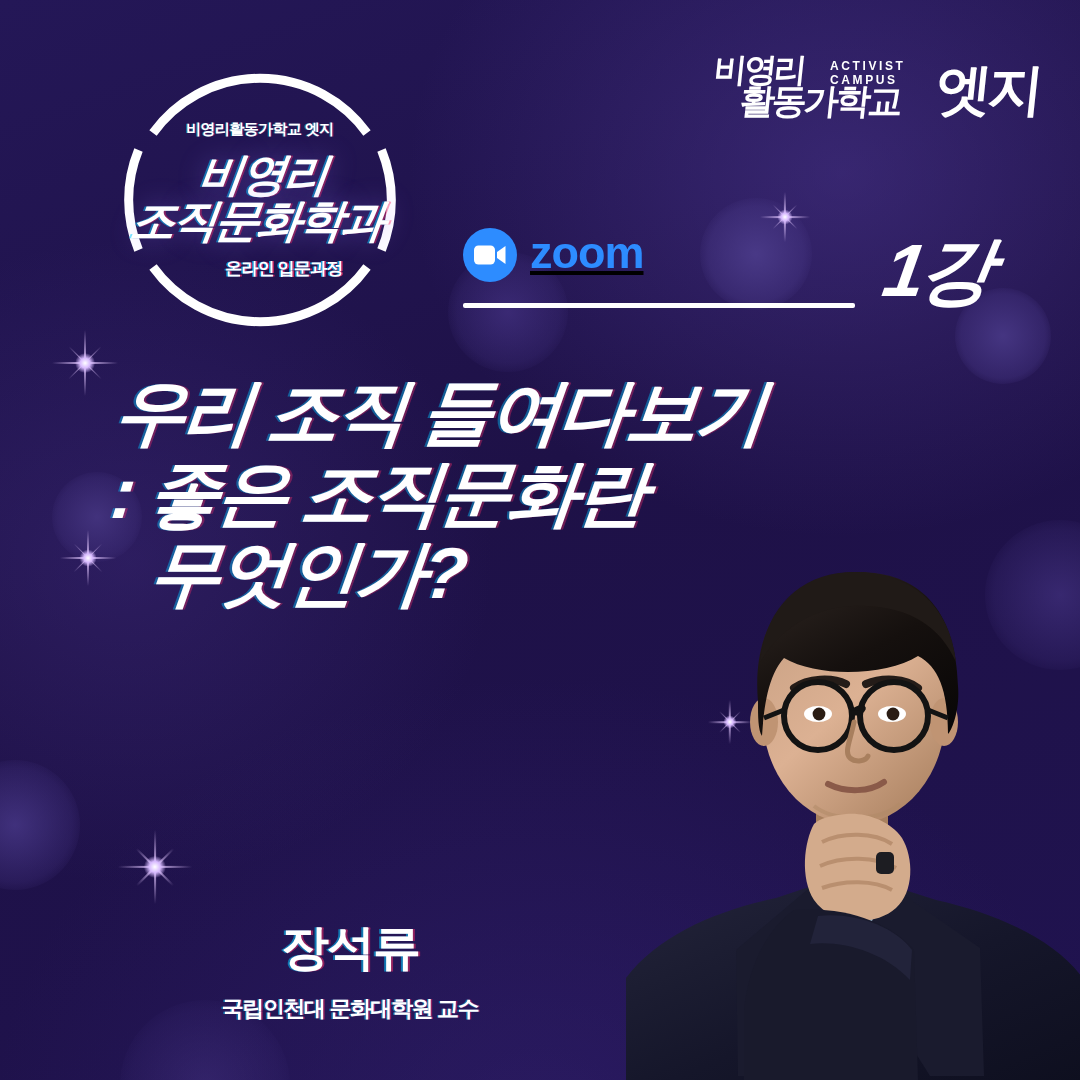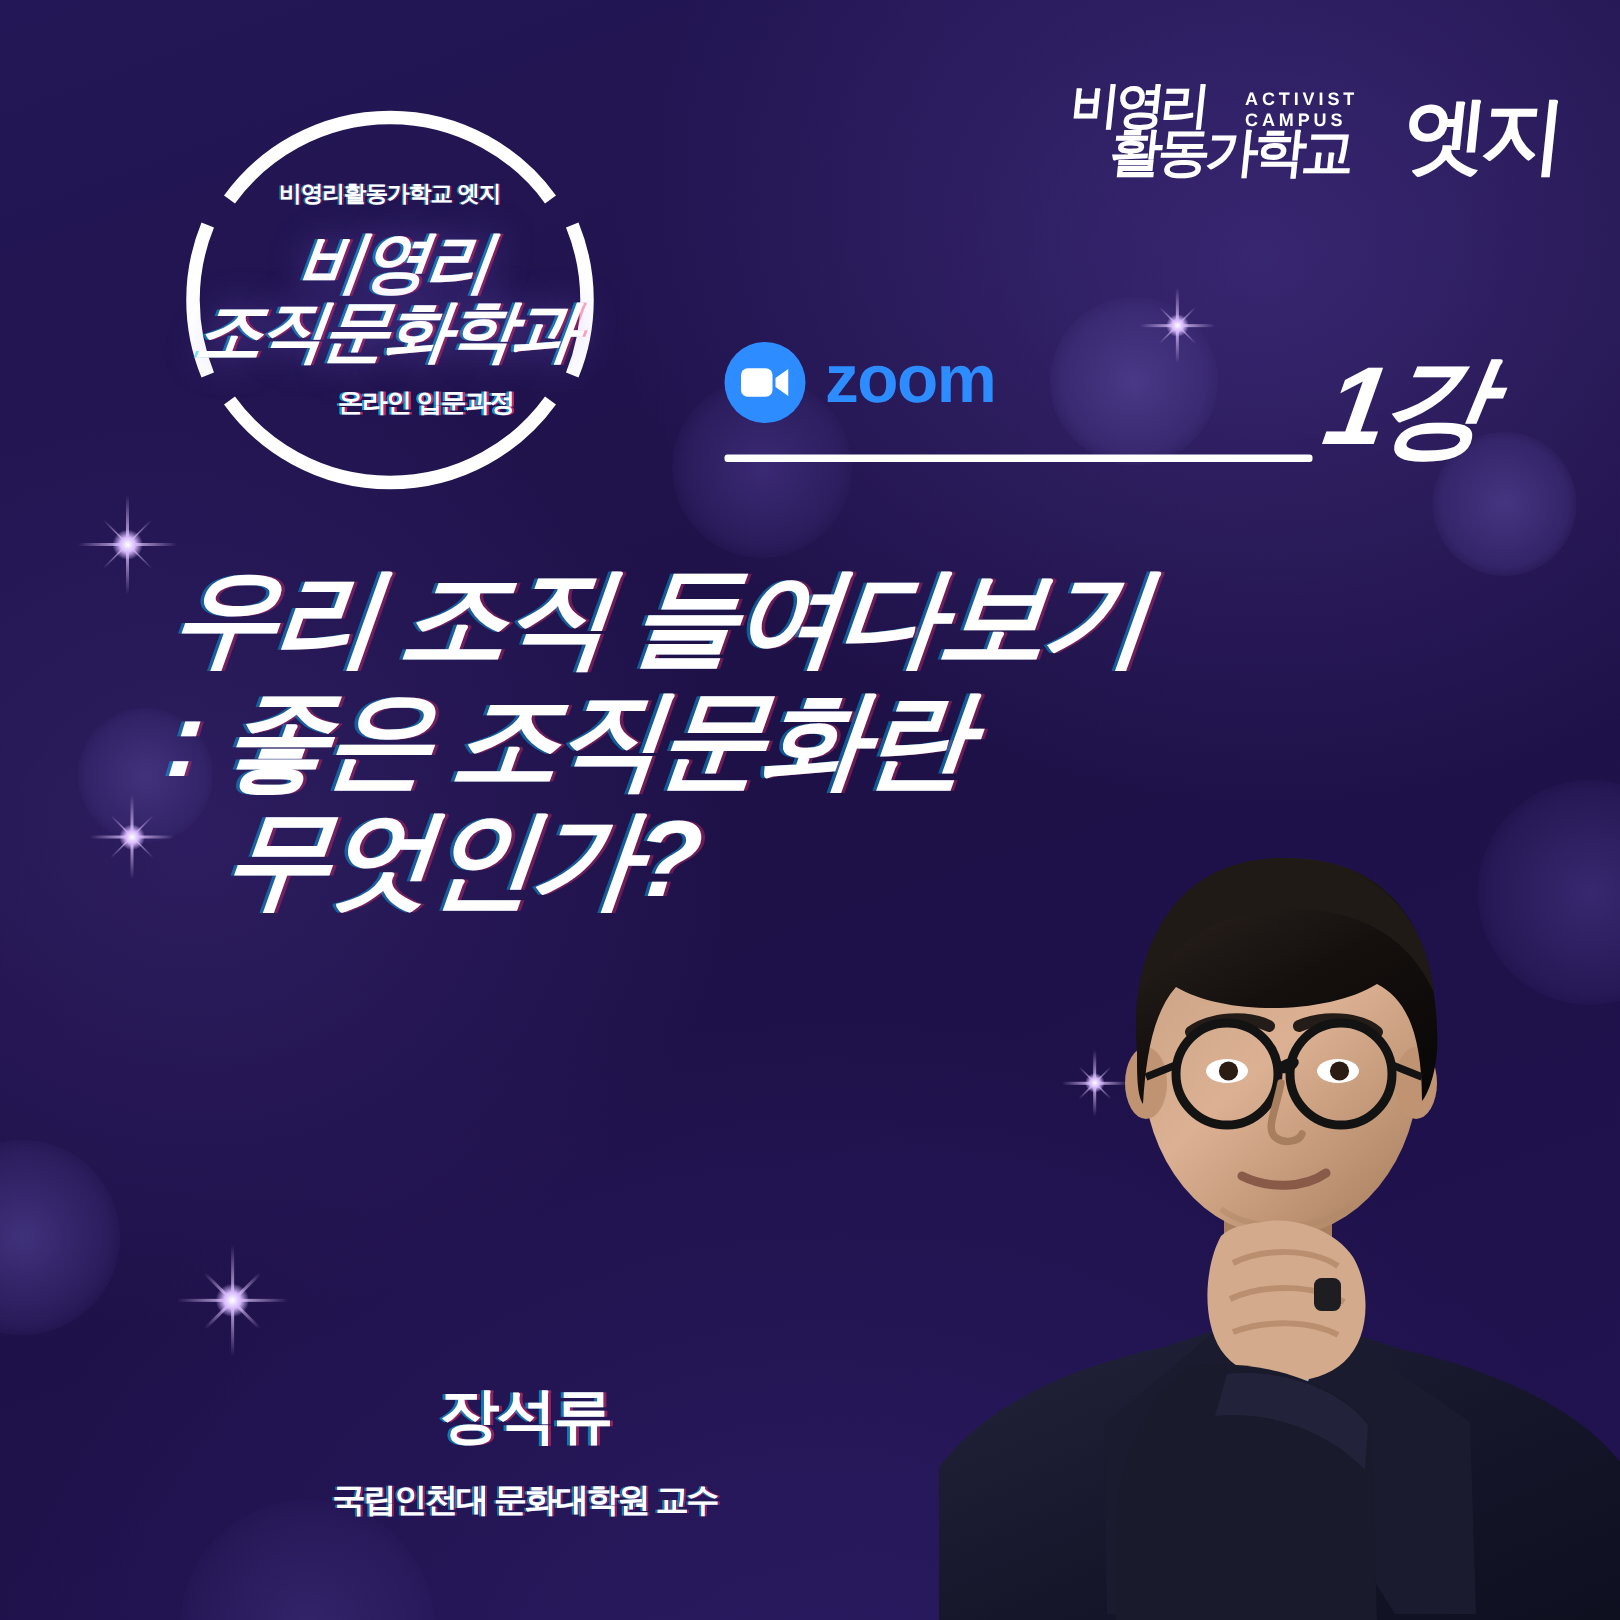--- a/index.html
+++ b/index.html
@@ -91,22 +91,22 @@
     font-size:35px; font-weight:700; letter-spacing:-3px;
     transform:skewX(-6deg);
   }
   .wm-edge{
     font-size:56px; font-weight:700; letter-spacing:-4px;
     transform:skewX(-6deg); line-height:.95;
     padding-bottom:2px;
   }
   
   .zoom-row{
-    position:absolute; left:483px; top:228px;
-    width:392px; height:80px;
+    position:absolute; left:463px; top:228px;
+    width:392px; height:80px;text-decoration:underline;
   }
   .zoom-logo{ display:flex; align-items:center; gap:13px; }
   .zoom-mark{
     width:54px; height:54px; border-radius:50%;
     background:#2D8CFF;
     display:flex; align-items:center; justify-content:center;
   }
   .zoom-word{
     font-size:45px; font-weight:700; color:#2D8CFF;
     letter-spacing:-1px; line-height:1; padding-bottom:5px;
@@ -146,21 +146,21 @@
     width:470px; height:600px;
     pointer-events:none;
   }
   .portrait svg{ width:100%; height:100%; display:block; }
   
   .speaker{
     position:absolute; left:0; top:916px; width:700px;
     text-align:center;
   }
   .speaker-name{
-    font-size:40px; font-weight:700; color:#ffffff;
+    font-size:48px; font-weight:700; color:#ffffff;
     letter-spacing:-2px;
     text-shadow:-2px 0 rgba(0,200,255,.55), 2px 0 rgba(255,45,105,.5);
   }
   .speaker-affil{
     margin-top:14px;
     font-size:22px; font-weight:700; color:#ffffff;
     letter-spacing:-1.4px;
     text-shadow:-1.4px 0 rgba(0,200,255,.55), 1.4px 0 rgba(255,45,105,.5);
   }
 </style>

